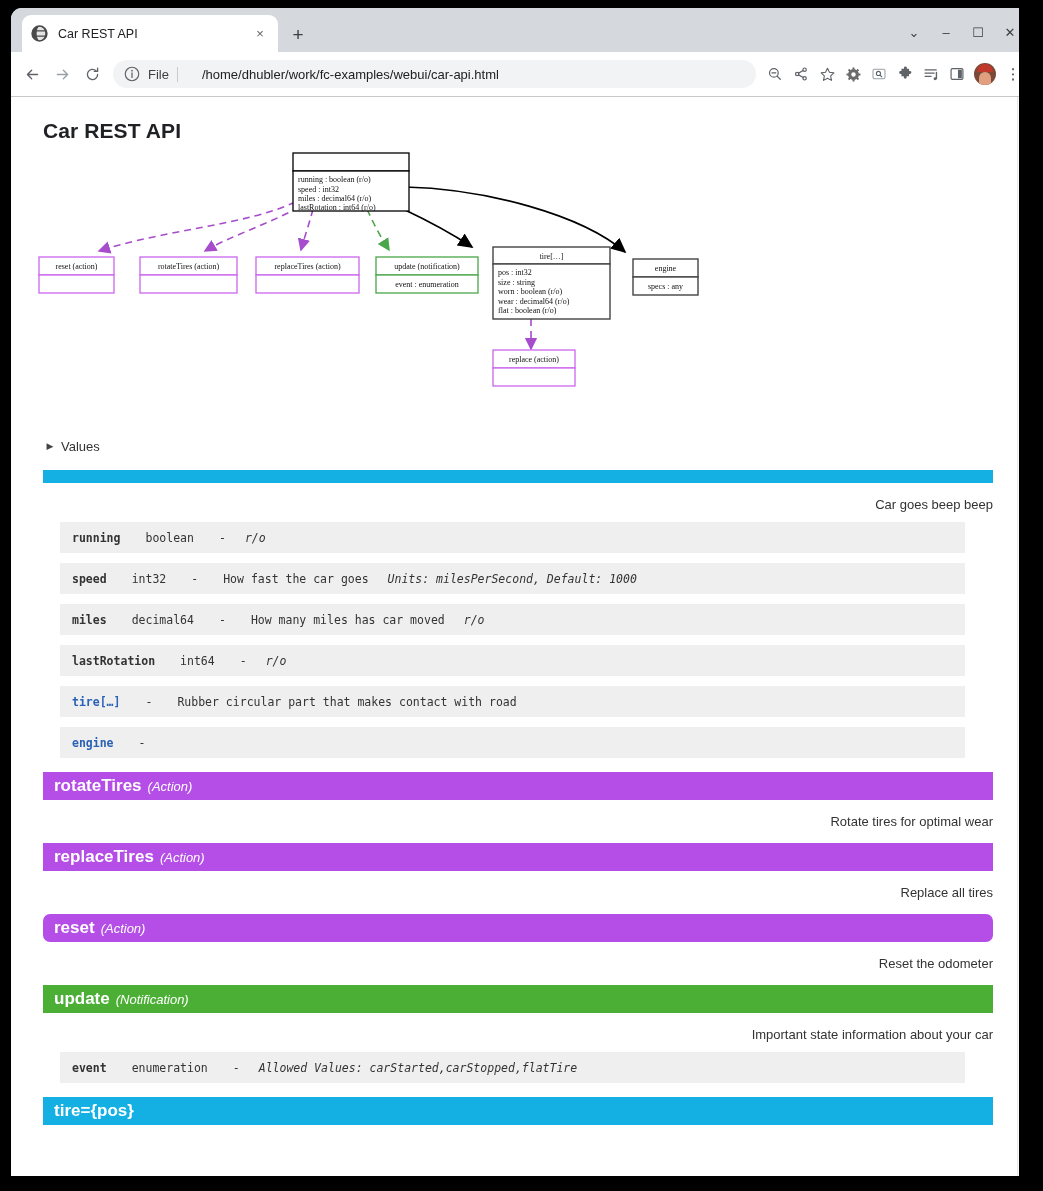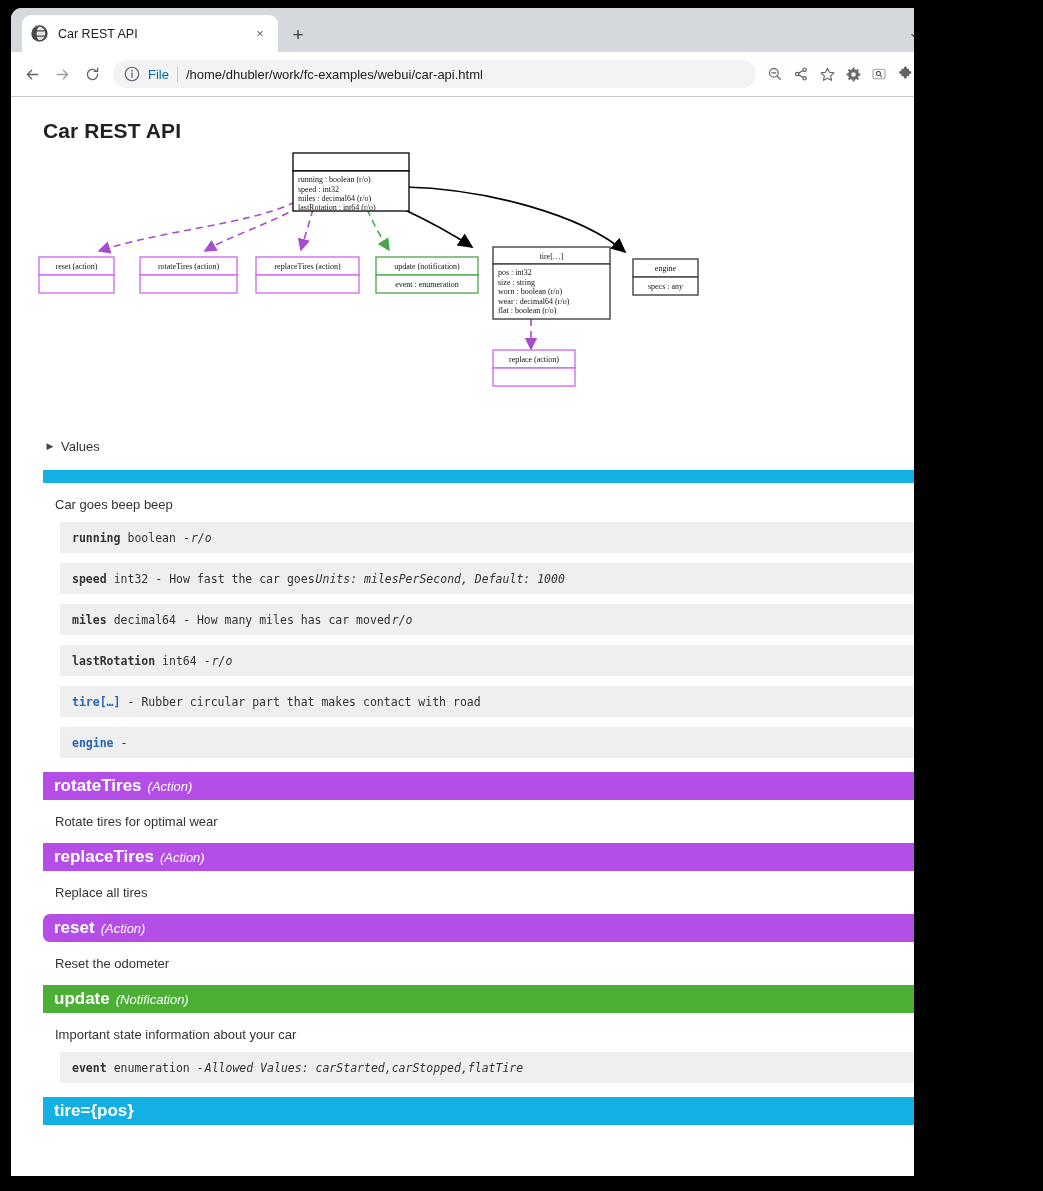--- a/index.html
+++ b/index.html
@@ -3,21 +3,21 @@
 <meta charset="utf-8">
 <style>
   * { box-sizing: border-box; }
   html, body {
     margin: 0; padding: 0;
     background: #000;
     font-family: "Liberation Sans", sans-serif;
   }
   #page {
     position: relative;
-    width: 914px; height: 1191px;
+    width: 1019px; height: 1191px;
     background: #000;
     overflow: hidden;
   }
 
   
   .browser {
     position: absolute;
     left: 11px; top: 8px;
     width: 1021px; height: 1168px;
     background: #d5d9dd;
@@ -98,24 +98,24 @@
     height: 28px;
     margin: 0 6px;
     background: #f1f3f4;
     border-radius: 14px;
     display: flex; align-items: center;
     padding: 0 6px 0 10px;
     min-width: 0;
   }
   .omni-info { width: 18px; height: 18px; flex: none; color: #5f6368; margin-right: 7px;}
   .omni-scheme {
-    font-size: 13px; color: #0369a1;
+    font-size: 13px; color: #404040;
     padding-right: 8px;
     border-right: 1px solid #c8cbcf;
-    margin-right: 8px;
+    margin-right: 24px;
     flex: none;
   }
   .omni-url {
     font-size: 13px; color: #202124;
     white-space: nowrap; overflow: hidden; text-overflow: ellipsis;
     flex: 1;
   }
   .omni-actions { display: flex; align-items: center; flex: none; }
   .omni-actions .tb-btn { width: 26px; height: 26px; }
   .avatar {
@@ -189,33 +189,35 @@
     color: #fff;
   }
   .bar.thin { height: 13px; padding: 0; }
   .bar-name { font-size: 17px; font-weight: bold; }
   .bar-kind { font-size: 13px; font-style: italic; margin-left: 6px; font-weight: normal; }
 
   .desc {
     font-size: 13px;
     color: #333;
     margin: 14px 0 0 22px;
+    text-align: right;
   }
 
   
   .field {
     margin: 10px 0 0 27px;
     margin-right: 28px;
     background: #efefef;
     height: 31px;
     display: flex; align-items: center;
     padding-left: 12px;
     font-family: "DejaVu Sans Mono", "Liberation Mono", monospace;
     font-size: 11.5px;
     color: #333;
+    gap: 18px;
   }
   .f-name { font-weight: bold; }
   .f-name.link { color: #2a62b6; font-weight: bold; }
   .f-type { margin-left: 7px; }
   .f-dash { margin-left: 7px; }
   .f-desc { margin-left: 7px; }
   .f-meta { margin-left: 1px; font-style: italic; }
 
   
   .scrollbar {

